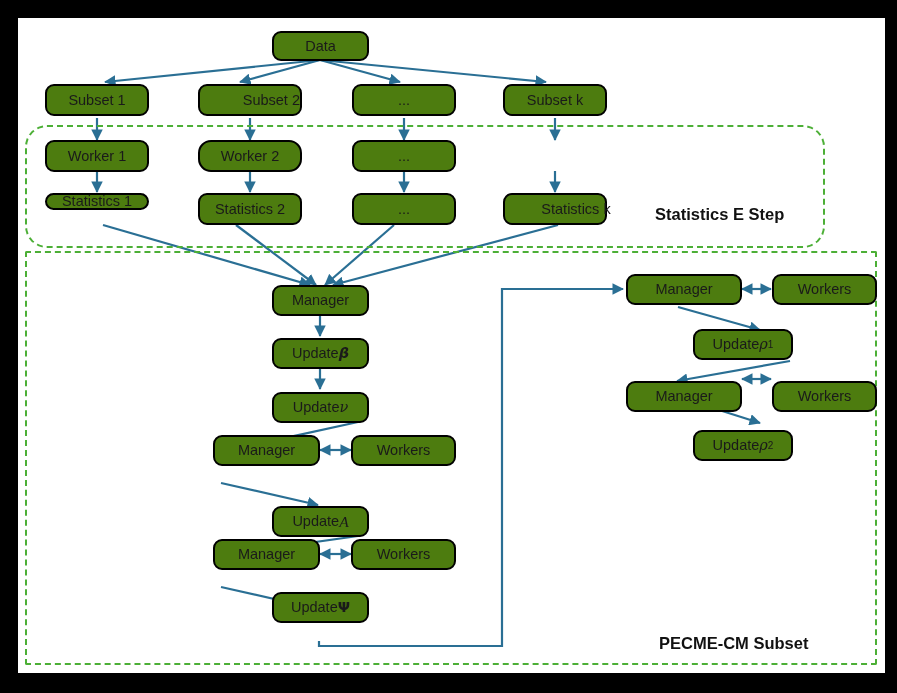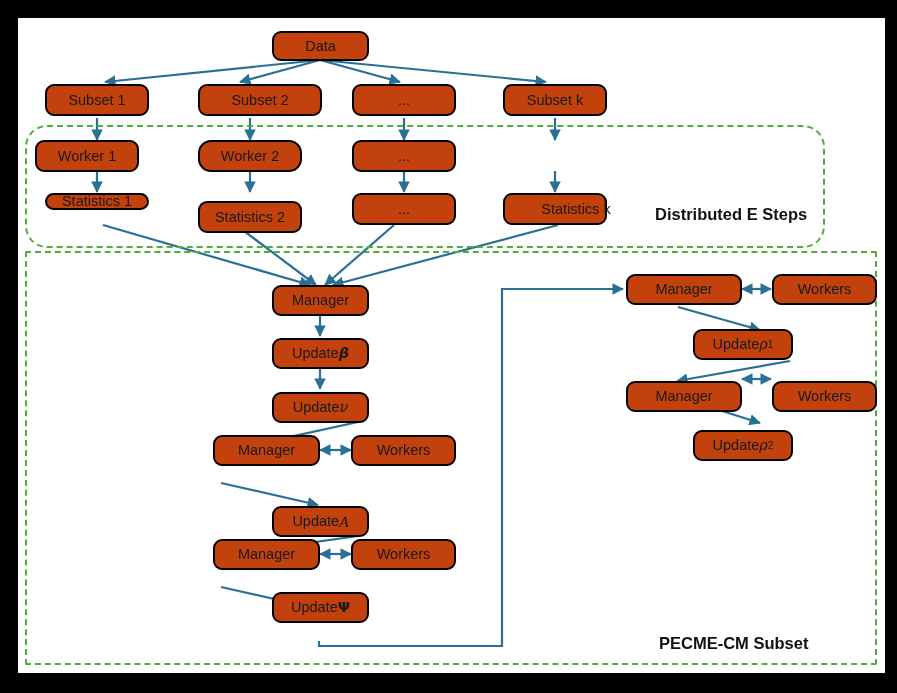--- a/index.html
+++ b/index.html
@@ -28,21 +28,21 @@
   #svg-layer {
     position: absolute;
     left: 0;
     top: 0;
     width: 867px;
     height: 655px;
   }
   .node {
     position: absolute;
     box-sizing: border-box;
-    background: #c2410c;
+    background: #4d7c0f;
     border: 2.2px solid #000000;
     border-radius: 9px;
     display: flex;
     align-items: center;
     justify-content: center;
     font-family: "Liberation Sans", sans-serif;
     font-size: 14.5px;
     color: #1a1a1a;
     line-height: 1;
     z-index: 5;
@@ -71,21 +71,21 @@
     white-space: nowrap;
   }
 </style>
 </head>
 <body>
 
 <div id="page">
   <div id="canvas">
 
     <div class="group-box" style="left:7px; top:107px; width:800px; height:123px; border-radius:22px;"></div>
-    <div class="group-label" style="left:637px; top:187px;">Distributed E Steps</div>
+    <div class="group-label" style="left:637px; top:187px;">Statistics E Step</div>
 
     <div class="group-box" style="left:7px; top:233px; width:852px; height:414px; border-radius:2px;"></div>
     <div class="group-label" style="left:641px; top:616px;">PECME-CM Subset</div>
 
     <svg id="svg-layer" viewBox="0 0 867 655" xmlns="http://www.w3.org/2000/svg">
       <defs>
         <marker id="ah" viewBox="0 0 10 10" refX="9.2" refY="5" markerWidth="5.2" markerHeight="5.2" orient="auto-start-reverse">
           <path d="M 0 0 L 10 5 L 0 10 z" fill="#2a6f94"></path>
         </marker>
         <marker id="ah2" viewBox="0 0 10 10" refX="9.2" refY="5" markerWidth="5.2" markerHeight="5.2" orient="auto-start-reverse">
@@ -142,44 +142,44 @@
       </g>
     </svg>
 
     <div class="node" style="left:254px; top:13px; width:97px; height:30px;">
       <span class="lbl">Data</span>
     </div>
 
     <div class="node" style="left:27px; top:66px; width:104px; height:32px;">
       <span class="lbl">Subset 1</span>
     </div>
-    <div class="node" style="left:180px; top:66px; width:124px; height:32px;">
+    <div class="node" style="left:180px; top:66px; width:104px; height:32px;justify-content:flex-end;">
       <span class="lbl">Subset 2</span>
     </div>
     <div class="node" style="left:334px; top:66px; width:104px; height:32px;">
       <span class="lbl">...</span>
     </div>
     <div class="node" style="left:485px; top:66px; width:104px; height:32px;">
       <span class="lbl">Subset k</span>
     </div>
 
-    <div class="node" style="left:17px; top:122px; width:104px; height:32px;">
+    <div class="node" style="left:27px; top:122px; width:104px; height:32px;">
       <span class="lbl">Worker 1</span>
     </div>
     <div class="node" style="left:180px; top:122px; width:104px; height:32px;border-radius:13px;">
       <span class="lbl">Worker 2</span>
     </div>
     <div class="node" style="left:334px; top:122px; width:104px; height:32px;">
       <span class="lbl">...</span>
     </div>
 
     <div class="node" style="left:27px; top:175px; width:104px; height:17px;">
       <span class="lbl">Statistics 1</span>
     </div>
-    <div class="node" style="left:180px; top:175px; width:104px; height:32px;margin-top:8px;">
+    <div class="node" style="left:180px; top:175px; width:104px; height:32px;">
       <span class="lbl">Statistics 2</span>
     </div>
     <div class="node" style="left:334px; top:175px; width:104px; height:32px;">
       <span class="lbl">...</span>
     </div>
     <div class="node" style="left:485px; top:175px; width:104px; height:32px;padding-left:42px;">
       <span class="lbl">Statistics k</span>
     </div>
 
     <div class="node" style="left:254px; top:267px; width:97px; height:31px;">

